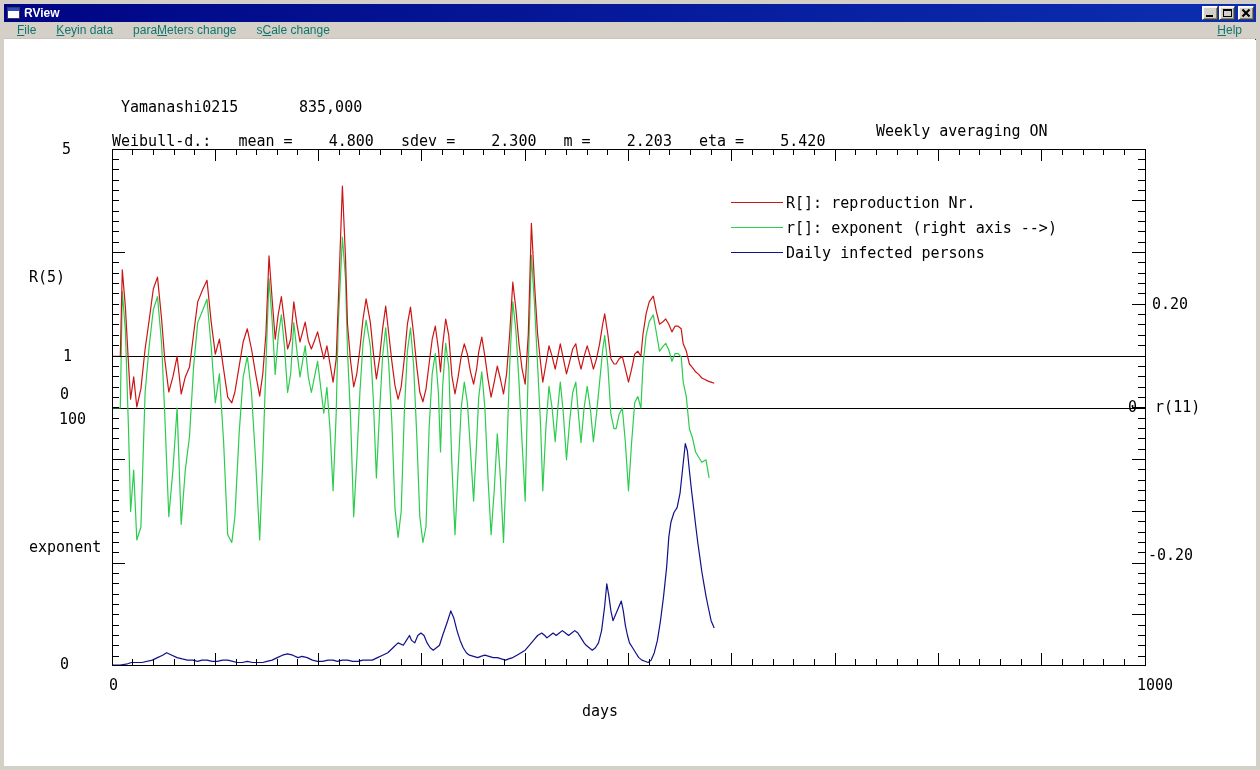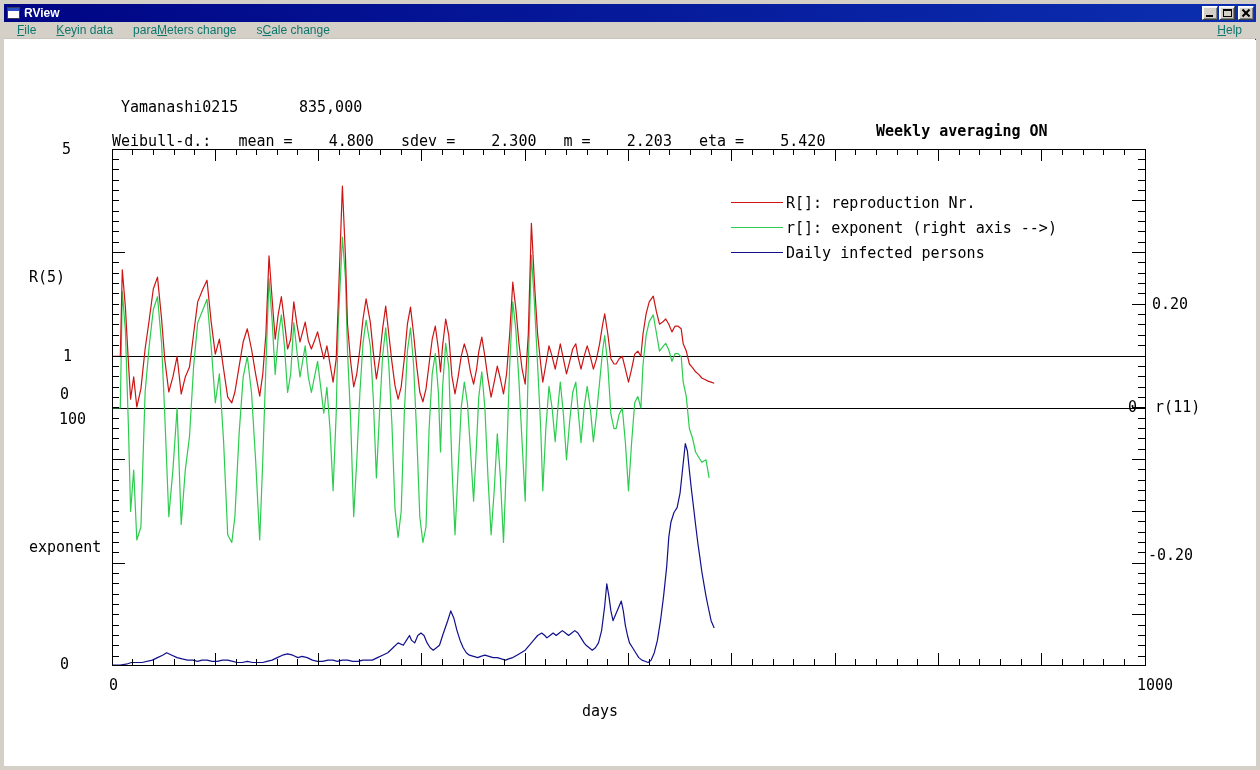--- a/index.html
+++ b/index.html
@@ -279,21 +279,21 @@
         <line x1="1079.0" y1="661" x2="1079.0" y2="655" stroke="#000" stroke-width="1" shape-rendering="crispEdges"></line>
         <line x1="1099.7" y1="145" x2="1099.7" y2="151" stroke="#000" stroke-width="1" shape-rendering="crispEdges"></line>
         <line x1="1099.7" y1="661" x2="1099.7" y2="655" stroke="#000" stroke-width="1" shape-rendering="crispEdges"></line>
         <line x1="1120.3" y1="145" x2="1120.3" y2="151" stroke="#000" stroke-width="1" shape-rendering="crispEdges"></line>
         <line x1="1120.3" y1="661" x2="1120.3" y2="655" stroke="#000" stroke-width="1" shape-rendering="crispEdges"></line>
       </svg>
 
     <div class="ctext" style="left:117px;top:95px;">Yamanashi0215</div>
     <div class="ctext" style="left:295px;top:95px;">835,000</div>
     <div class="ctext" style="left:108px;top:129px;">Weibull-d.:   mean =    4.800   sdev =    2.300   m =    2.203   eta =    5.420</div>
-    <div class="ctext" style="left:872px;top:119px;font-weight:bold;">Weekly averaging ON</div>
+    <div class="ctext" style="left:872px;top:119px;">Weekly averaging ON</div>
 
     <div class="ctext" style="left:58px;top:137px;">5</div>
     <div class="ctext" style="left:25px;top:265px;">R(5)</div>
     <div class="ctext" style="left:59px;top:344px;">1</div>
     <div class="ctext" style="left:56px;top:382px;">0</div>
     <div class="ctext" style="left:55px;top:407px;">100</div>
     <div class="ctext" style="left:25px;top:535px;">exponent</div>
     <div class="ctext" style="left:56px;top:652px;">0</div>
 
     <div class="ctext" style="left:1148px;top:292px;">0.20</div>

